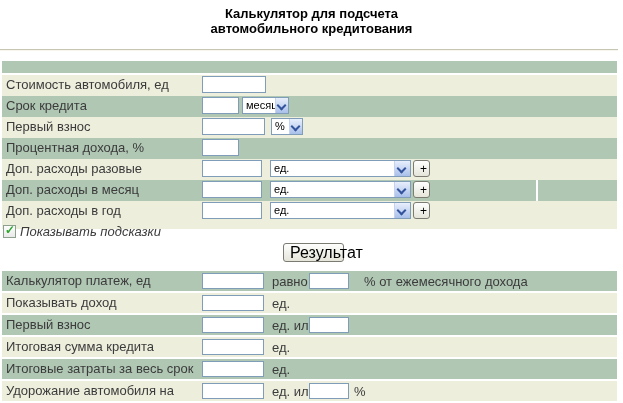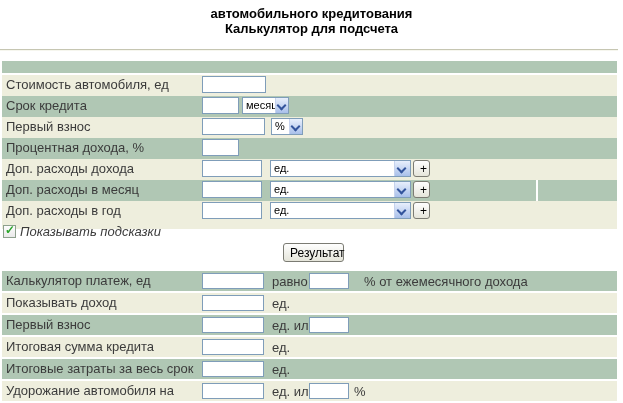--- a/index.html
+++ b/index.html
@@ -30,31 +30,31 @@
   .plusbtn{position:absolute;left:411px;top:1px;width:17px;height:17px;box-sizing:border-box;
            border:1px solid #7b7b73;border-radius:3px;background:linear-gradient(#fefefe,#e5e5da);
            font-size:12px;line-height:14px;text-align:center;color:#000;cursor:pointer;}
   .vdiv{position:absolute;left:534px;top:0;width:2px;height:100%;background:#fff;}
   .cbox{position:absolute;left:3px;top:225px;width:13px;height:13px;box-sizing:border-box;
         border:1px solid #8da08d;background:linear-gradient(#fdfdfd,#e9e9e9);cursor:pointer;}
   .checkglyph{position:absolute;left:1px;top:-3px;font-size:12px;font-weight:bold;color:#2ba62b;}
   .cblabel{position:absolute;left:20px;top:224px;white-space:nowrap;font-style:italic;}
   .resultbtn{position:absolute;left:283px;top:243px;width:61px;height:19px;box-sizing:border-box;
              border:1px solid #7b7b73;border-radius:3px;background:linear-gradient(#fefefe,#e5e5da);
-             font-family:"Liberation Sans",sans-serif;font-size:12px;color:#000;text-align:center;
+             font-family:"Liberation Sans",sans-serif;font-size:16px;color:#000;text-align:center;
              line-height:16px;cursor:pointer;}
 </style>
 </head>
 <body>
 
 <div class="page">
 
   <div class="title">
+    <div>Калькулятор для подсчета</div>
     <div>автомобильного кредитования</div>
-    <div>Калькулятор для подсчета</div>
   </div>
 
   <div class="toprule"></div>
 
   <div class="trow h12 green" style="top:61px"></div>
 
   <div class="trow h19 beige" style="top:75px">
     <span class="lbl">Стоимость автомобиля, ед</span>
     <input class="txt" style="left: 200px; width: 64px;" value="">
   </div>
@@ -76,21 +76,21 @@
       <span class="selarrow narrow"></span>
     </div>
   </div>
 
   <div class="trow h19 green" style="top:138px">
     <span class="lbl">Процентная дохода, %</span>
     <input class="txt" style="left: 200px; width: 37px;" value="">
   </div>
 
   <div class="trow h19 beige" style="top:159px">
-    <span class="lbl">Доп. расходы дохода</span>
+    <span class="lbl">Доп. расходы разовые</span>
     <input class="txt" style="left: 200px; width: 60px;" value="">
     <div class="select" style="left:268px;width:141px">
       <span class="selval">ед.</span>
       <span class="selarrow"></span>
     </div>
     <button class="plusbtn">+</button>
   </div>
 
   <div class="trow h19 green" style="top:180px">
     <span class="lbl">Доп. расходы в месяц</span>

